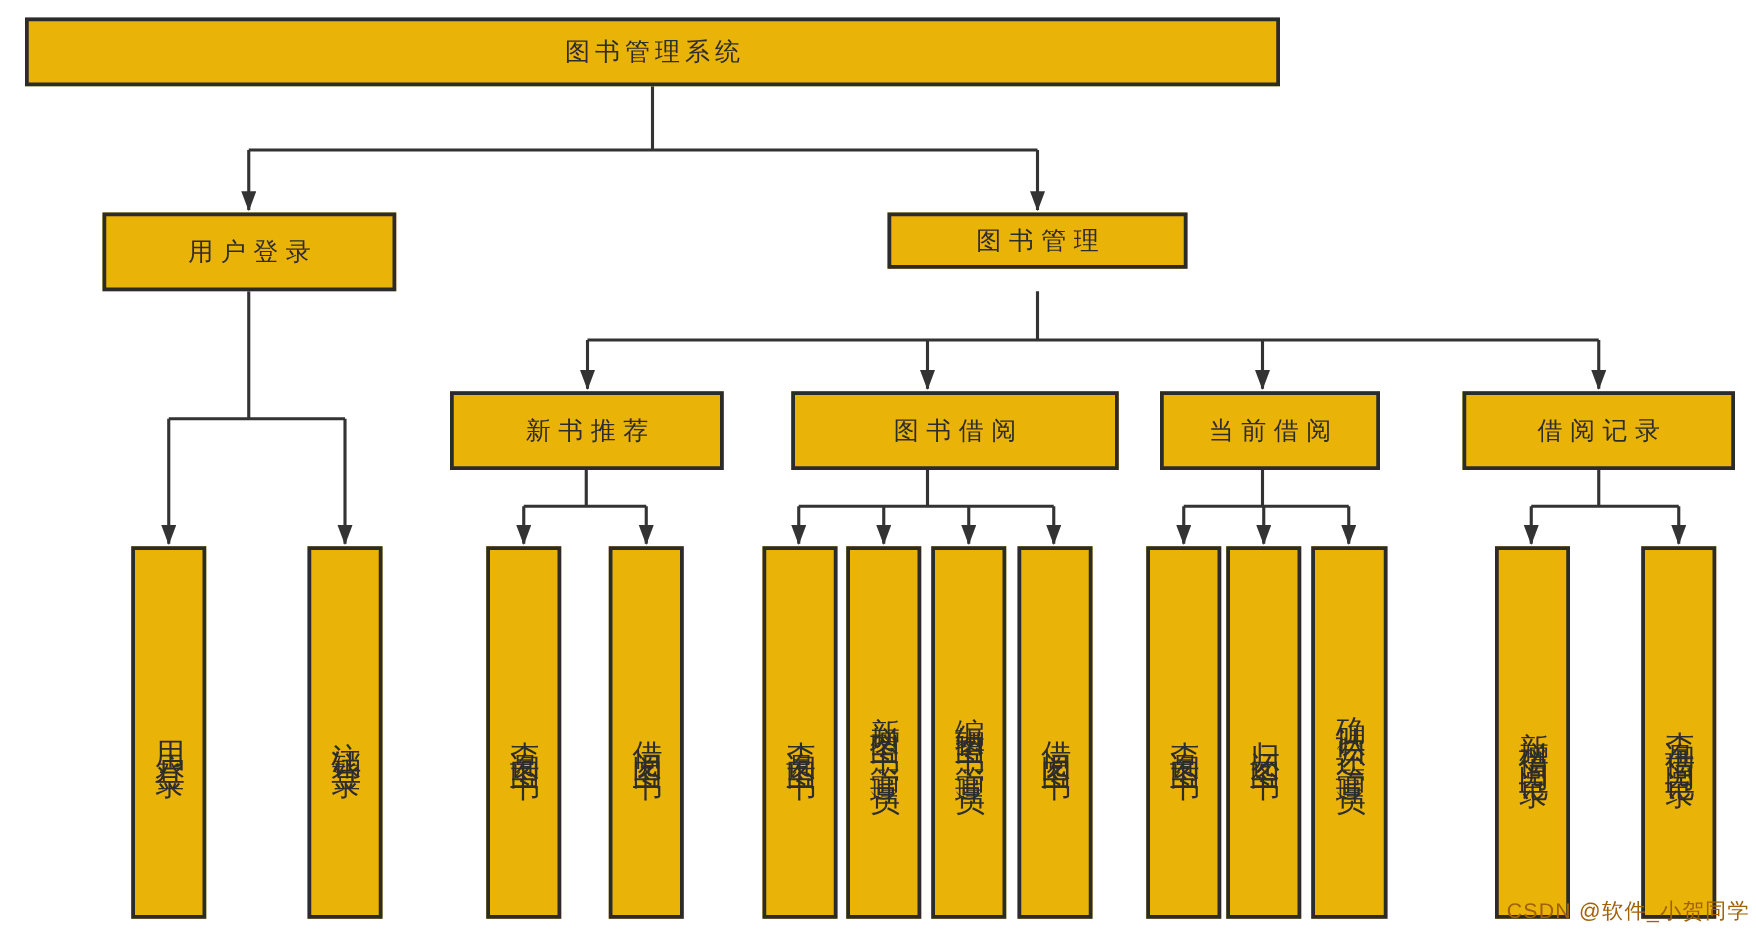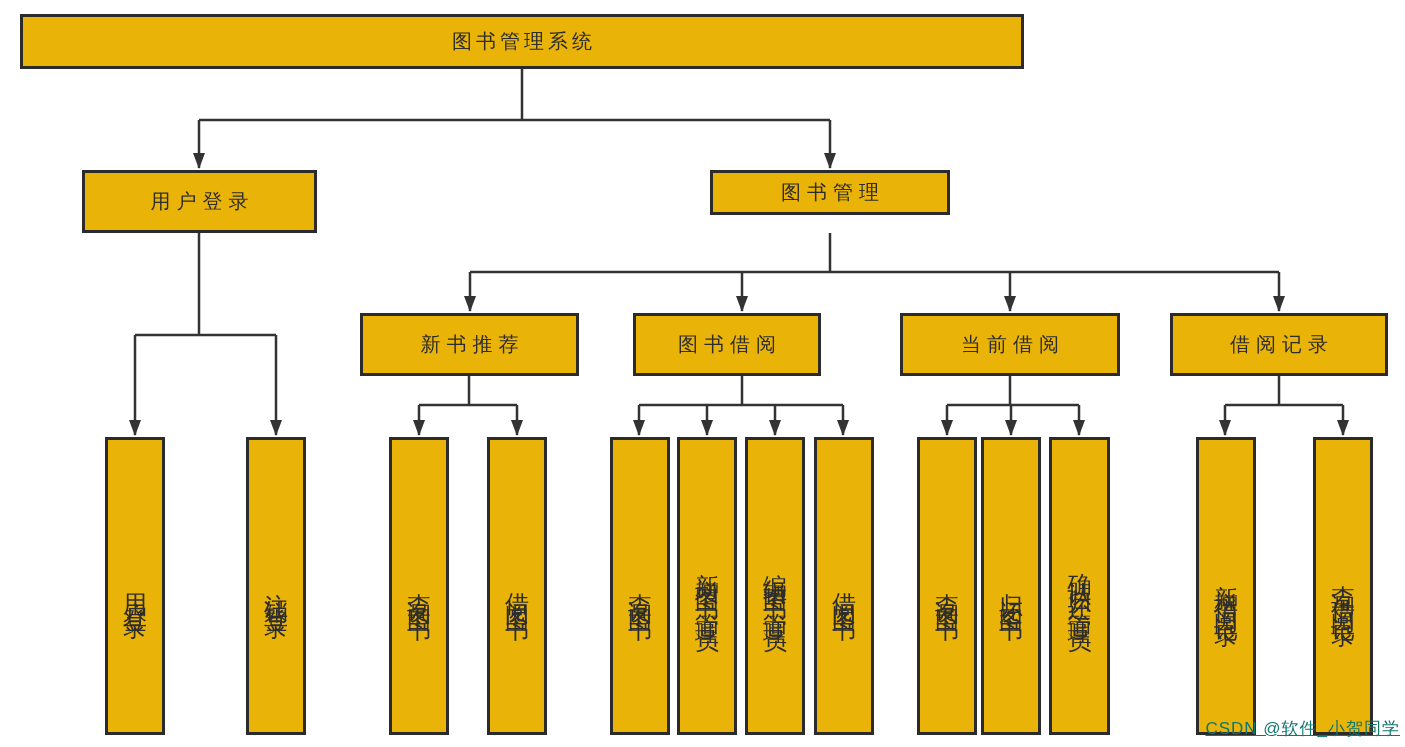--- a/index.html
+++ b/index.html
@@ -44,23 +44,22 @@
     letter-spacing: 8px;
     margin-bottom: -8px;
     white-space: nowrap;
   }
   .watermark {
     position: absolute;
     right: 5px;
     bottom: 7px;
     font-size: 17px;
     letter-spacing: 1px;
-    color: #0f766e;
+    color: #a16207;
     z-index: 3;
-    text-decoration: underline;
   }
 </style>
 </head>
 <body>
 
 <div class="canvas">
 
   <svg class="connectors" viewBox="0 0 1405 747" xmlns="http://www.w3.org/2000/svg">
     <defs>
       <marker id="ah" markerUnits="userSpaceOnUse" markerWidth="18" markerHeight="14" refX="15" refY="6" orient="auto">
@@ -123,24 +122,24 @@
   <div class="node h-node" style="left:82px; top:170px; width:235px; height:63px;">
     <span>用户登录</span>
   </div>
   <div class="node h-node" style="left:710px; top:170px; width:240px; height:45px;">
     <span>图书管理</span>
   </div>
 
   <div class="node h-node" style="left:360px; top:313px; width:219px; height:63px;">
     <span>新书推荐</span>
   </div>
-  <div class="node h-node" style="left:633px; top:313px; width:188px; height:63px;">
+  <div class="node h-node" style="left:633px; top:313px; width:262px; height:63px;">
     <span>图书借阅</span>
   </div>
-  <div class="node h-node" style="left:900px; top:313px; width:220px; height:63px;">
+  <div class="node h-node" style="left:928px; top:313px; width:176px; height:63px;">
     <span>当前借阅</span>
   </div>
   <div class="node h-node" style="left:1170px; top:313px; width:218px; height:63px;">
     <span>借阅记录</span>
   </div>
 
   <div class="node leaf" style="left:105px; top:437px; width:60px; height:298px;">
     <span>用户登录</span>
   </div>
   <div class="node leaf" style="left:246px; top:437px; width:60px; height:298px;">

